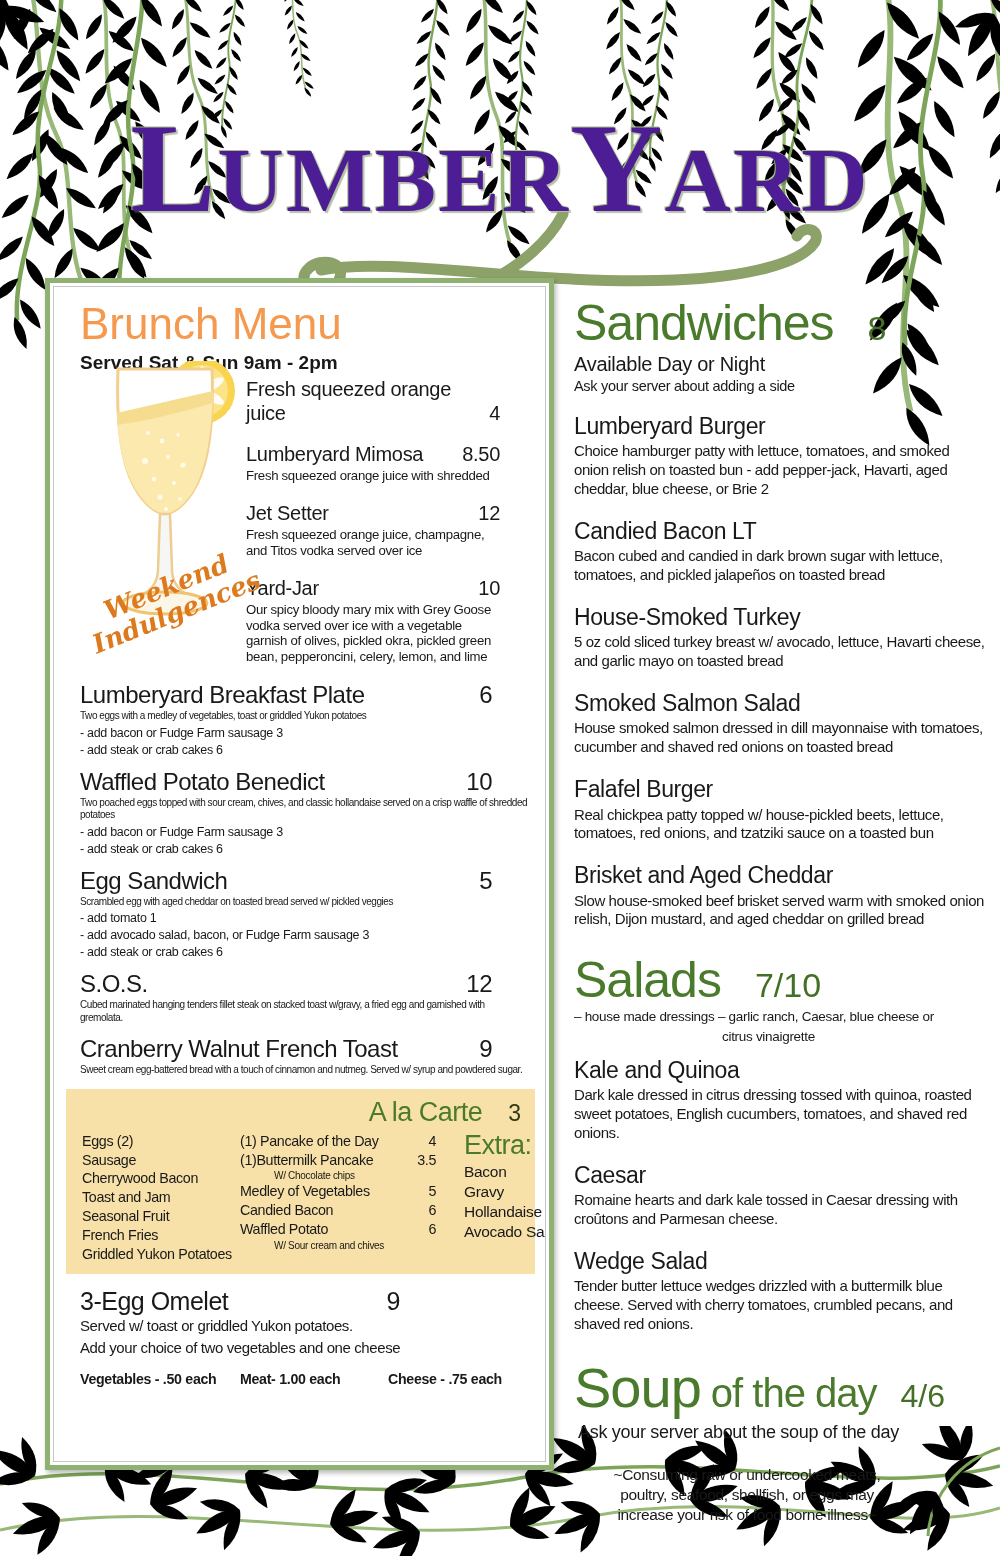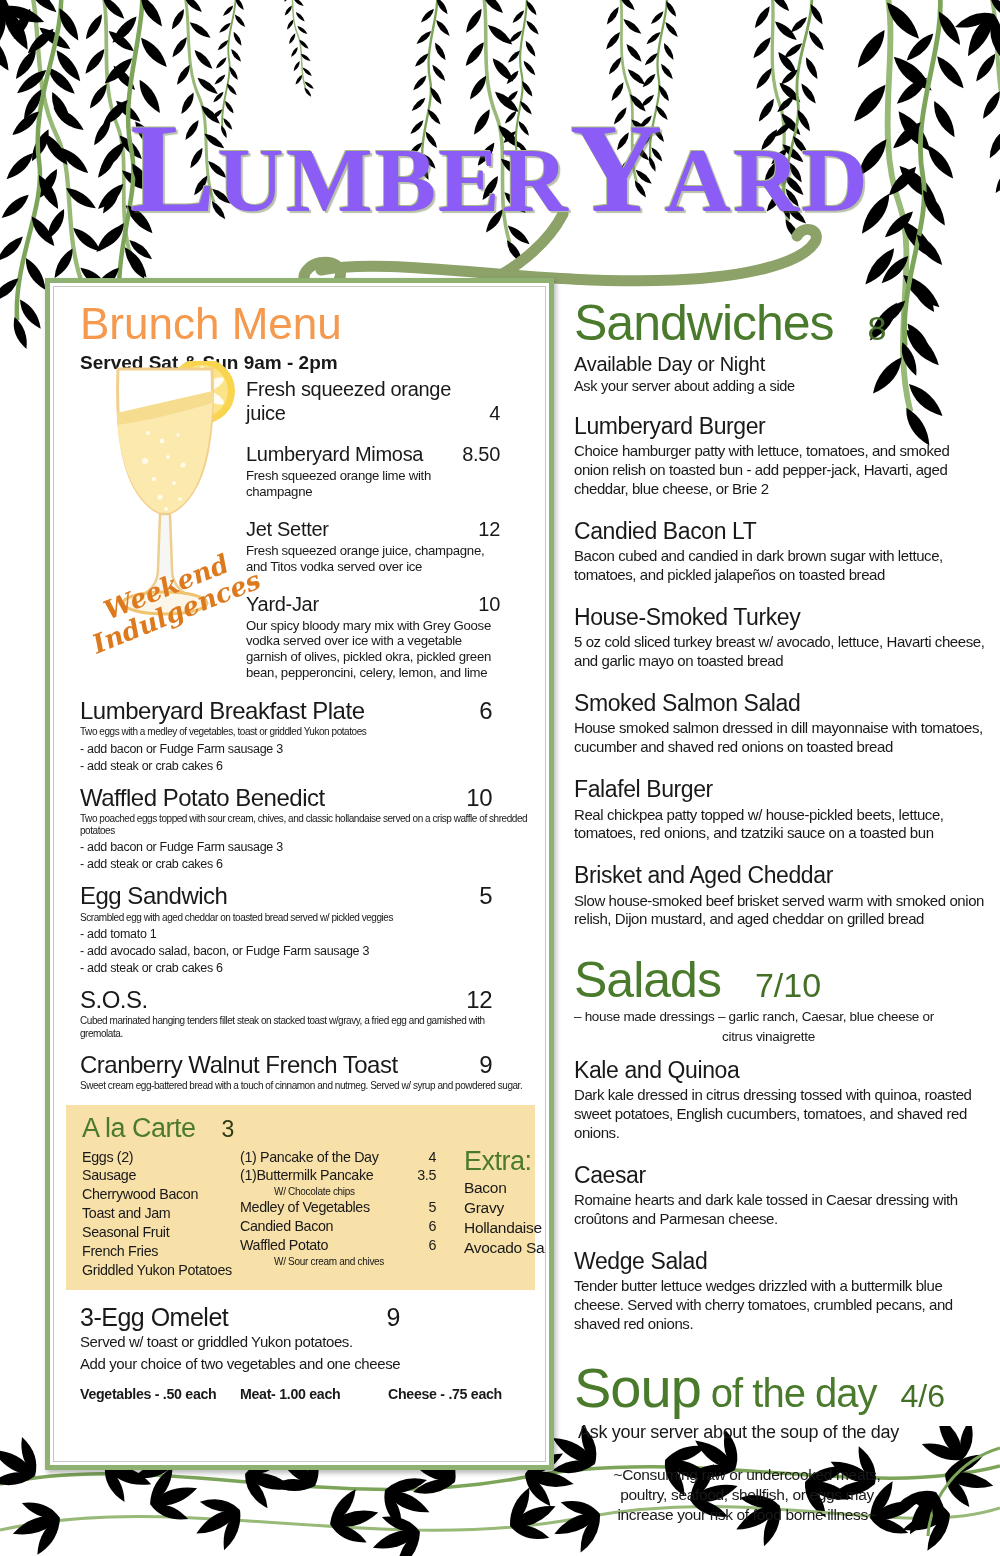--- a/index.html
+++ b/index.html
@@ -7,21 +7,21 @@
     position:relative;width:1000px;height:1556px;overflow:hidden;
     background:#ffffff;font-family:"Liberation Sans",sans-serif;color:#191919;
   }
   svg{display:block;}
   .deco{position:absolute;pointer-events:none;z-index:1;}
   .deco-top{top:0;left:0;}
   .deco-bottom{bottom:0;left:0;}
 
   
   .logo{position:absolute;top:104px;left:0;width:100%;text-align:center;z-index:2;
-        color:#8b5cf6;font-family:"Liberation Serif","DejaVu Serif",serif;font-weight:bold;
+        color:#4c1d95;font-family:"Liberation Serif","DejaVu Serif",serif;font-weight:bold;
         text-shadow:2px 2px 1px rgba(96,116,62,.45), -1px -1px 0 #a9bc88;letter-spacing:2px;line-height:1;}
   .logo .big{font-size:128px;}
   .logo .small{font-size:92px;}
   .logo-swash{position:absolute;top:212px;left:205px;z-index:2;}
 
   
   .menu-box{position:absolute;left:45px;top:278px;width:509px;height:1192px;z-index:2;
             border:5px solid #8fb171;background:#fff;box-sizing:border-box;padding:3px;
             box-shadow:2px 3px 5px rgba(0,0,0,.28);}
   .menu-box-inner{border:1px solid #c6c6c6;height:100%;box-sizing:border-box;padding:14px 24px 0 26px;overflow:hidden;}
@@ -38,21 +38,21 @@
   .drink{margin-bottom:17px;}
   .drink-head{display:flex;justify-content:space-between;font-size:20px;letter-spacing:-.3px;line-height:1.2;align-items:flex-end;}
   .drink-desc{font-size:13.2px;letter-spacing:-.3px;line-height:1.2;margin-top:2px;}
 
   .entree{margin-top:12px;width:412px;}
   .entree-head{display:flex;justify-content:space-between;font-size:24px;letter-spacing:-.5px;line-height:1.05;}
   .entree-desc{font-size:10px;letter-spacing:-.45px;line-height:1.24;margin-top:3px;width:448px;}
   .addon{font-size:12.5px;letter-spacing:-.3px;margin-top:3px;}
 
   .alacarte{margin:12px -14px 0 -14px;background:#f8e1a8;padding:8px 14px 10px 16px;}
-  .alacarte-title-row{display:flex;align-items:baseline;gap:26px;}
+  .alacarte-title-row{display:flex;align-items:baseline;gap:26px;justify-content:flex-end;}
   .alacarte-title{font-size:27px;color:#4a7a2b;letter-spacing:-.5px;}
   .alacarte-price{font-size:23px;color:#2c3b18;}
   .alacarte-grid{display:grid;grid-template-columns:150px 200px 1fr;column-gap:8px;margin-top:4px;}
   .ac-item{font-size:14.3px;letter-spacing:-.35px;line-height:1.32;}
   .ac-row{display:flex;justify-content:space-between;font-size:14.3px;letter-spacing:-.35px;line-height:1.32;width:196px;}
   .ac-note{font-size:10px;letter-spacing:-.3px;line-height:1.3;padding-left:34px;}
   .extra-col{padding-left:16px;}
   .extra-title{font-size:27px;color:#4a7a2b;letter-spacing:-.5px;line-height:1;margin-bottom:3px;}
   .extra-row{display:flex;justify-content:space-between;font-size:15.5px;letter-spacing:-.3px;line-height:1.3;width:138px;}
 
@@ -196,21 +196,21 @@
         <div class="drink-head">
           <span>Fresh squeezed orange juice</span>
           <span>4</span>
         </div>
       </div>
       <div class="drink">
         <div class="drink-head">
           <span>Lumberyard Mimosa</span>
           <span>8.50</span>
         </div>
-        <div class="drink-desc">Fresh squeezed orange lime with champagne</div>
+        <div class="drink-desc">Fresh squeezed orange juice with shredded</div>
       </div>
       <div class="drink">
         <div class="drink-head">
           <span>Jet Setter</span>
           <span>12</span>
         </div>
         <div class="drink-desc">Fresh squeezed orange juice, champagne, and Titos vodka served over ice</div>
       </div>
       <div class="drink">
         <div class="drink-head">

